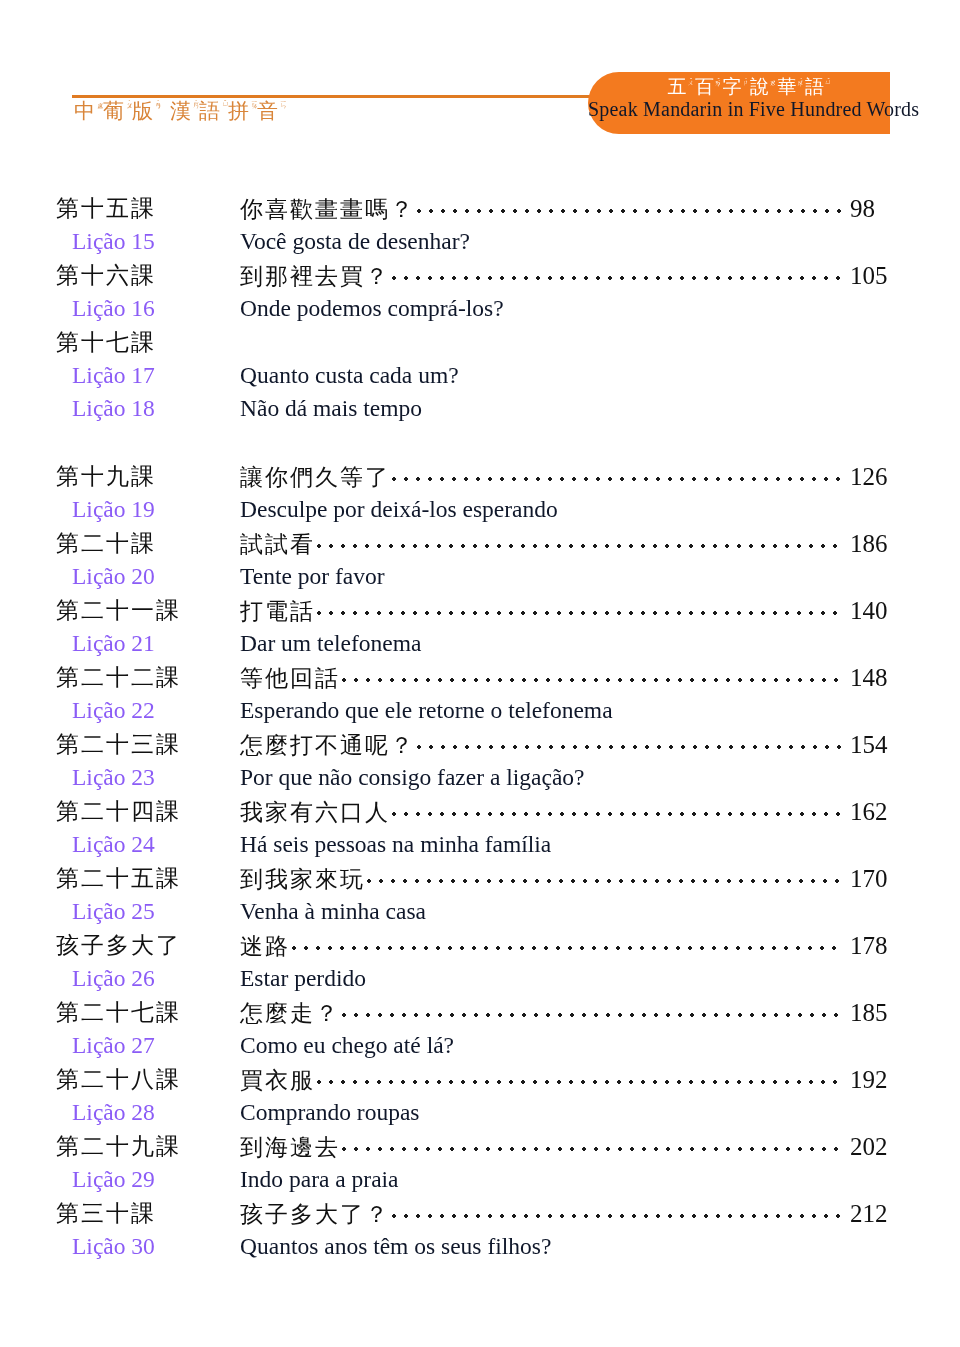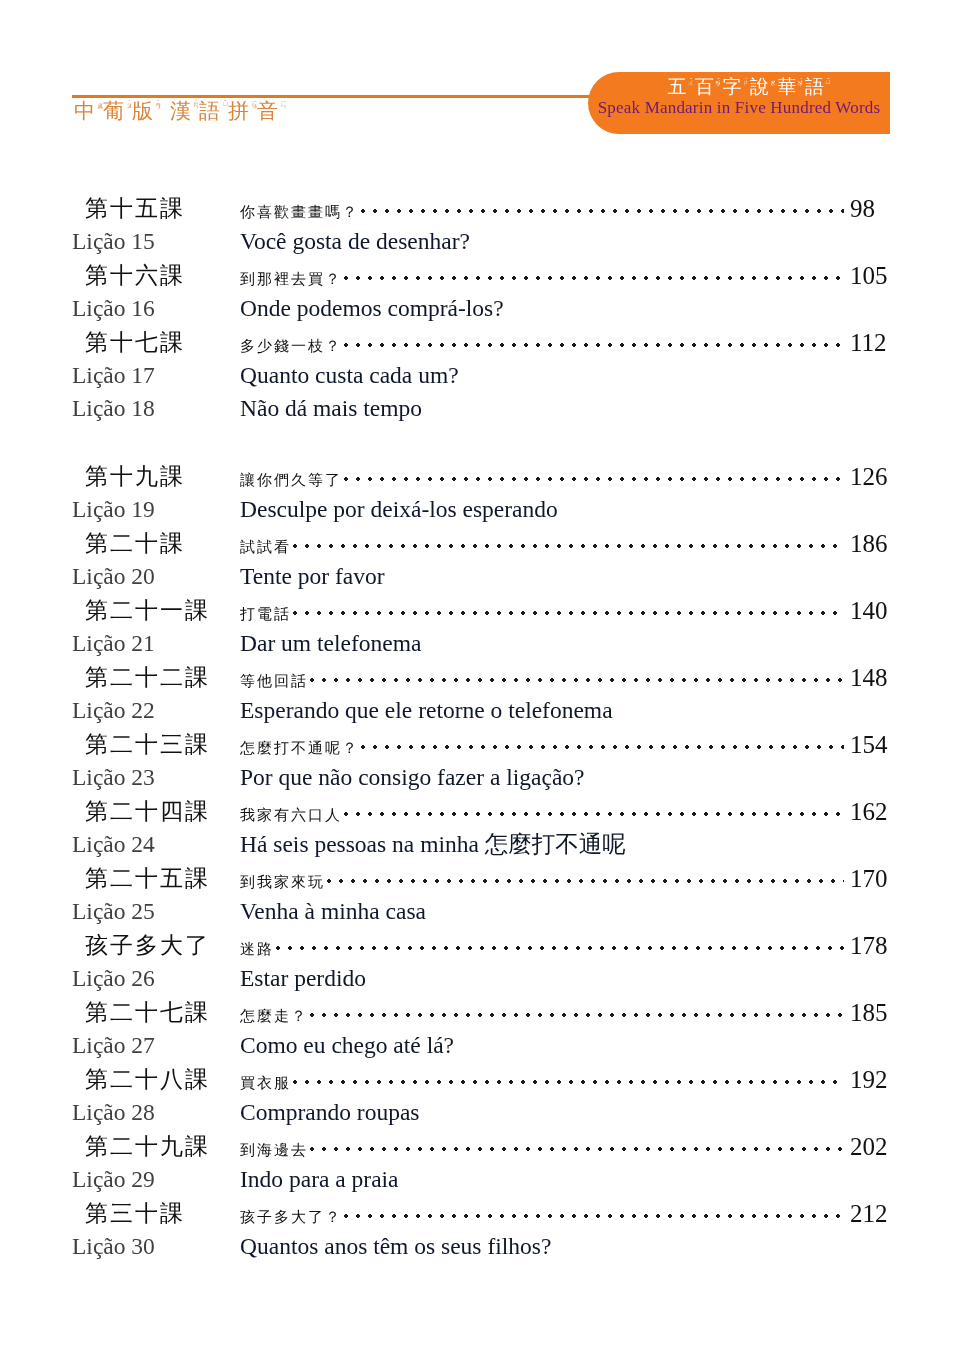--- a/index.html
+++ b/index.html
@@ -107,24 +107,24 @@
     font-size: 6.5px;
     line-height: 1.02;
     letter-spacing: 0;
     writing-mode: vertical-rl;
     text-orientation: upright;
     white-space: nowrap;
     color: #ffffff;
   }
   .brand-en {
     margin-top: 3px;
-    font-size: 17px;
+    font-size: 20px;
     line-height: 1;
     letter-spacing: 0.2px;
-    color: #701a75;
+    color: #0f172a;
     white-space: nowrap;
   }
 
   
   .toc {
     position: absolute;
     left: 0;
     top: 193px;
     width: 960px;
   }
@@ -137,51 +137,51 @@
     position: relative;
     height: 34px;
   }
   .entry-bottom {
     position: relative;
     height: 33px;
   }
 
   .lesson-cn {
     position: absolute;
-    left: 85px;
+    left: 56px;
     top: 2px;
     width: 160px;
     font-size: 23px;
     line-height: 28px;
     letter-spacing: 2px;
     white-space: nowrap;
     color: #111111;
   }
   .lesson-pt {
     position: absolute;
     left: 72px;
     top: 0px;
     width: 165px;
     font-size: 23.5px;
     line-height: 28px;
     white-space: nowrap;
-    color: #404040;
+    color: #8b5cf6;
   }
 
   .title-row {
     position: absolute;
     left: 240px;
     top: 2px;
     right: 58px;
     display: flex;
     align-items: baseline;
     height: 30px;
   }
   .title-cn {
-    font-size: 15px;
+    font-size: 23px;
     line-height: 28px;
     letter-spacing: 2px;
     white-space: nowrap;
     color: #111111;
     flex: 0 0 auto;
   }
   .leader {
     flex: 1 1 auto;
     height: 20px;
     position: relative;
@@ -257,25 +257,20 @@
         </div>
       </div>
       <div class="entry-bottom">
         <div class="lesson-pt">Lição 16</div>
         <div class="title-pt">Onde podemos comprá-los?</div>
       </div>
     </div>
     <div class="toc-entry">
       <div class="entry-top">
         <div class="lesson-cn">第十七課</div>
-        <div class="title-row">
-          <span class="title-cn">多少錢一枝？</span>
-          <span class="leader"></span>
-          <span class="page-num">112</span>
-        </div>
       </div>
       <div class="entry-bottom">
         <div class="lesson-pt">Lição 17</div>
         <div class="title-pt">Quanto custa cada um?</div>
       </div>
     </div>
     <div class="toc-entry">
       <div class="entry-bottom">
         <div class="lesson-pt">Lição 18</div>
         <div class="title-pt">Não dá mais tempo</div>
@@ -355,21 +350,21 @@
       <div class="entry-top">
         <div class="lesson-cn">第二十四課</div>
         <div class="title-row">
           <span class="title-cn">我家有六口人</span>
           <span class="leader"></span>
           <span class="page-num">162</span>
         </div>
       </div>
       <div class="entry-bottom">
         <div class="lesson-pt">Lição 24</div>
-        <div class="title-pt">Há seis pessoas na minha 怎麼打不通呢</div>
+        <div class="title-pt">Há seis pessoas na minha família</div>
       </div>
     </div>
     <div class="toc-entry">
       <div class="entry-top">
         <div class="lesson-cn">第二十五課</div>
         <div class="title-row">
           <span class="title-cn">到我家來玩</span>
           <span class="leader"></span>
           <span class="page-num">170</span>
         </div>

